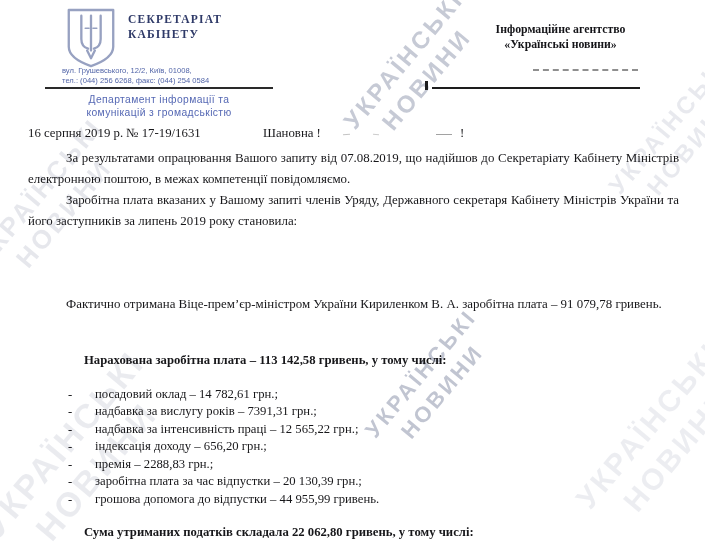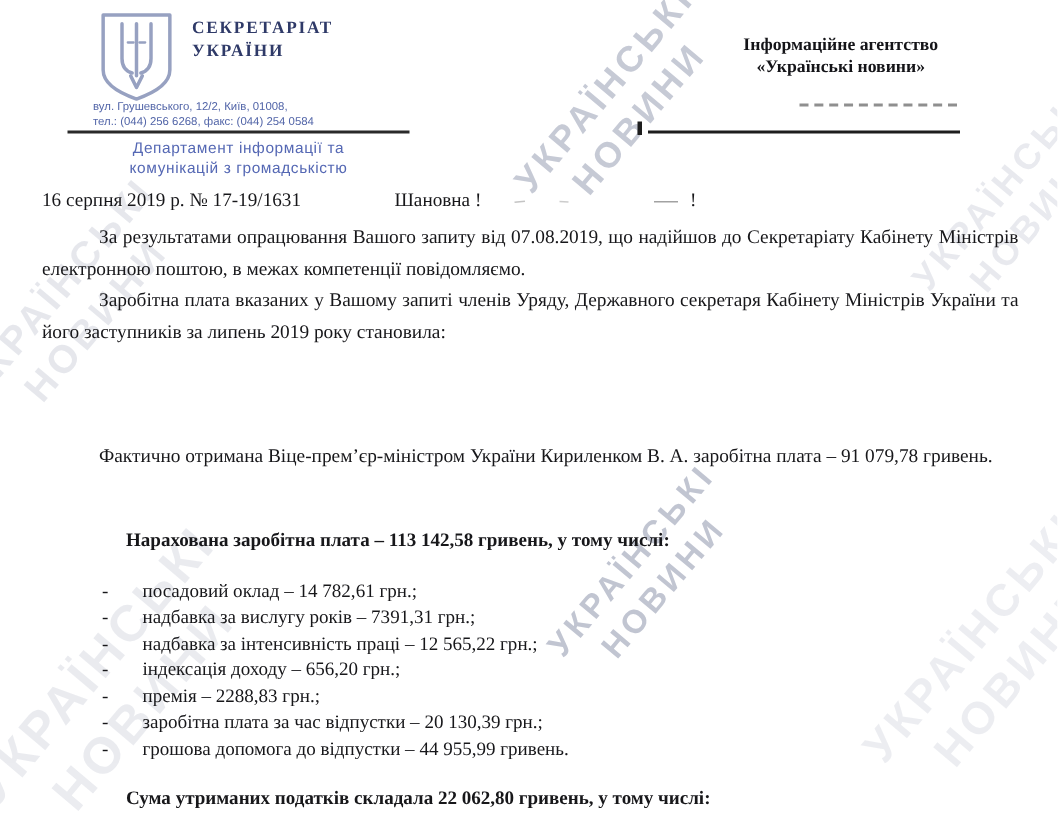--- a/index.html
+++ b/index.html
@@ -110,21 +110,21 @@
       <path d="M30 9 V45"></path>
       <path d="M20 9 V33 Q20 41 27 43"></path>
       <path d="M40 9 V33 Q40 41 33 43"></path>
       <path d="M26 45 L30 53 L34 45"></path>
       <path d="M24 22 h4 M32 22 h4" stroke-width="1.6"></path>
     </svg>
   </div>
 
   <div class="org">
     <div>СЕКРЕТАРІАТ</div>
-    <div>УКРАЇНИ</div>
+    <div>КАБІНЕТУ</div>
   </div>
 
   <div class="addr">
     <div>вул. Грушевського, 12/2, Київ, 01008,</div>
     <div>тел.: (044) 256 6268, факс: (044) 254 0584</div>
   </div>
 
   <div class="head-rule"></div>
 
   <div class="stamp">

